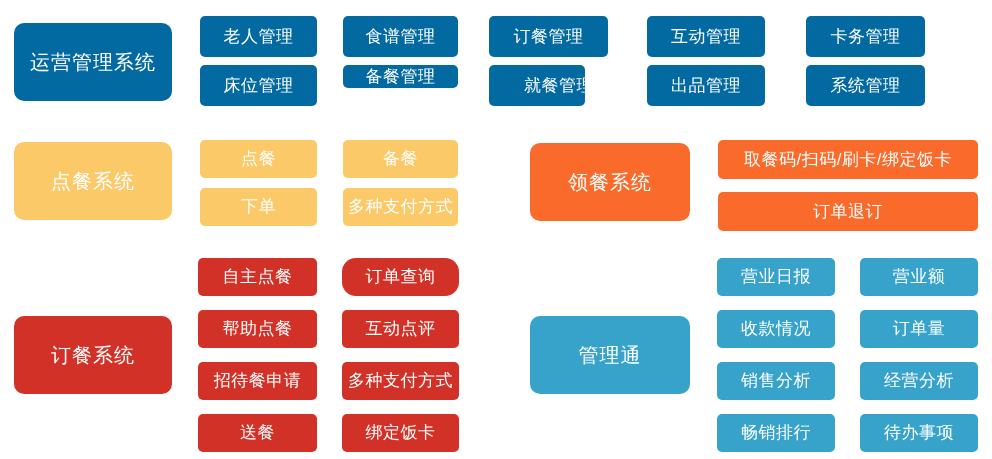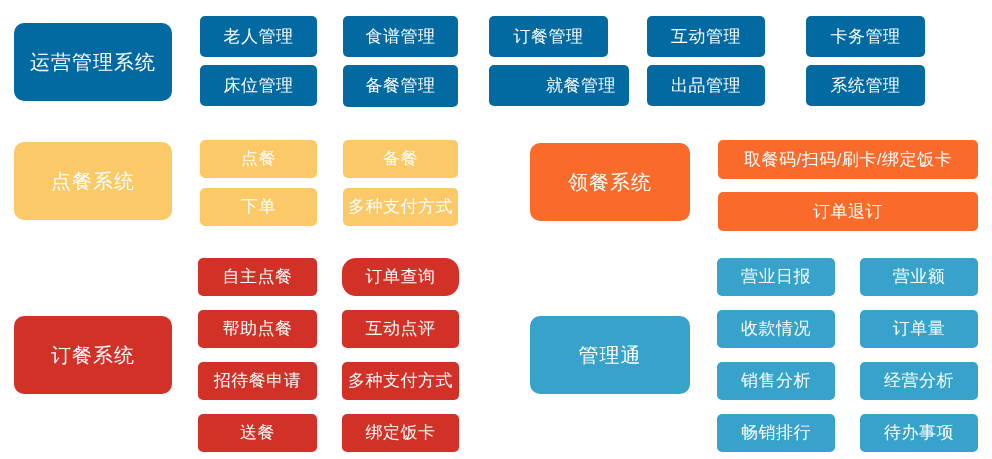--- a/index.html
+++ b/index.html
@@ -68,24 +68,24 @@
   <div class="node chip c-green" style="left:647px; top:16px; width:118px; height:41px;">
     <span>互动管理</span>
   </div>
   <div class="node chip c-green" style="left:806px; top:16px; width:119px; height:41px;">
     <span>卡务管理</span>
   </div>
 
   <div class="node chip c-green" style="left:200px; top:65px; width:117px; height:41px;">
     <span>床位管理</span>
   </div>
-  <div class="node chip c-green" style="left:343px; top:65px; width:115px; height:42px;">
+  <div class="node chip c-green" style="left:343px; top:65px; width:115px; height:23px;">
     <span>备餐管理</span>
   </div>
-  <div class="node chip c-green" style="left:489px; top:65px; width:140px; height:41px;padding-left:44px;">
+  <div class="node chip c-green" style="left:489px; top:65px; width:96px; height:41px;padding-left:44px;">
     <span>就餐管理</span>
   </div>
   <div class="node chip c-green" style="left:647px; top:65px; width:118px; height:41px;">
     <span>出品管理</span>
   </div>
   <div class="node chip c-green" style="left:806px; top:65px; width:119px; height:41px;">
     <span>系统管理</span>
   </div>
 
   <div class="node root c-yellow" style="left:14px; top:142px; width:158px; height:78px;">

